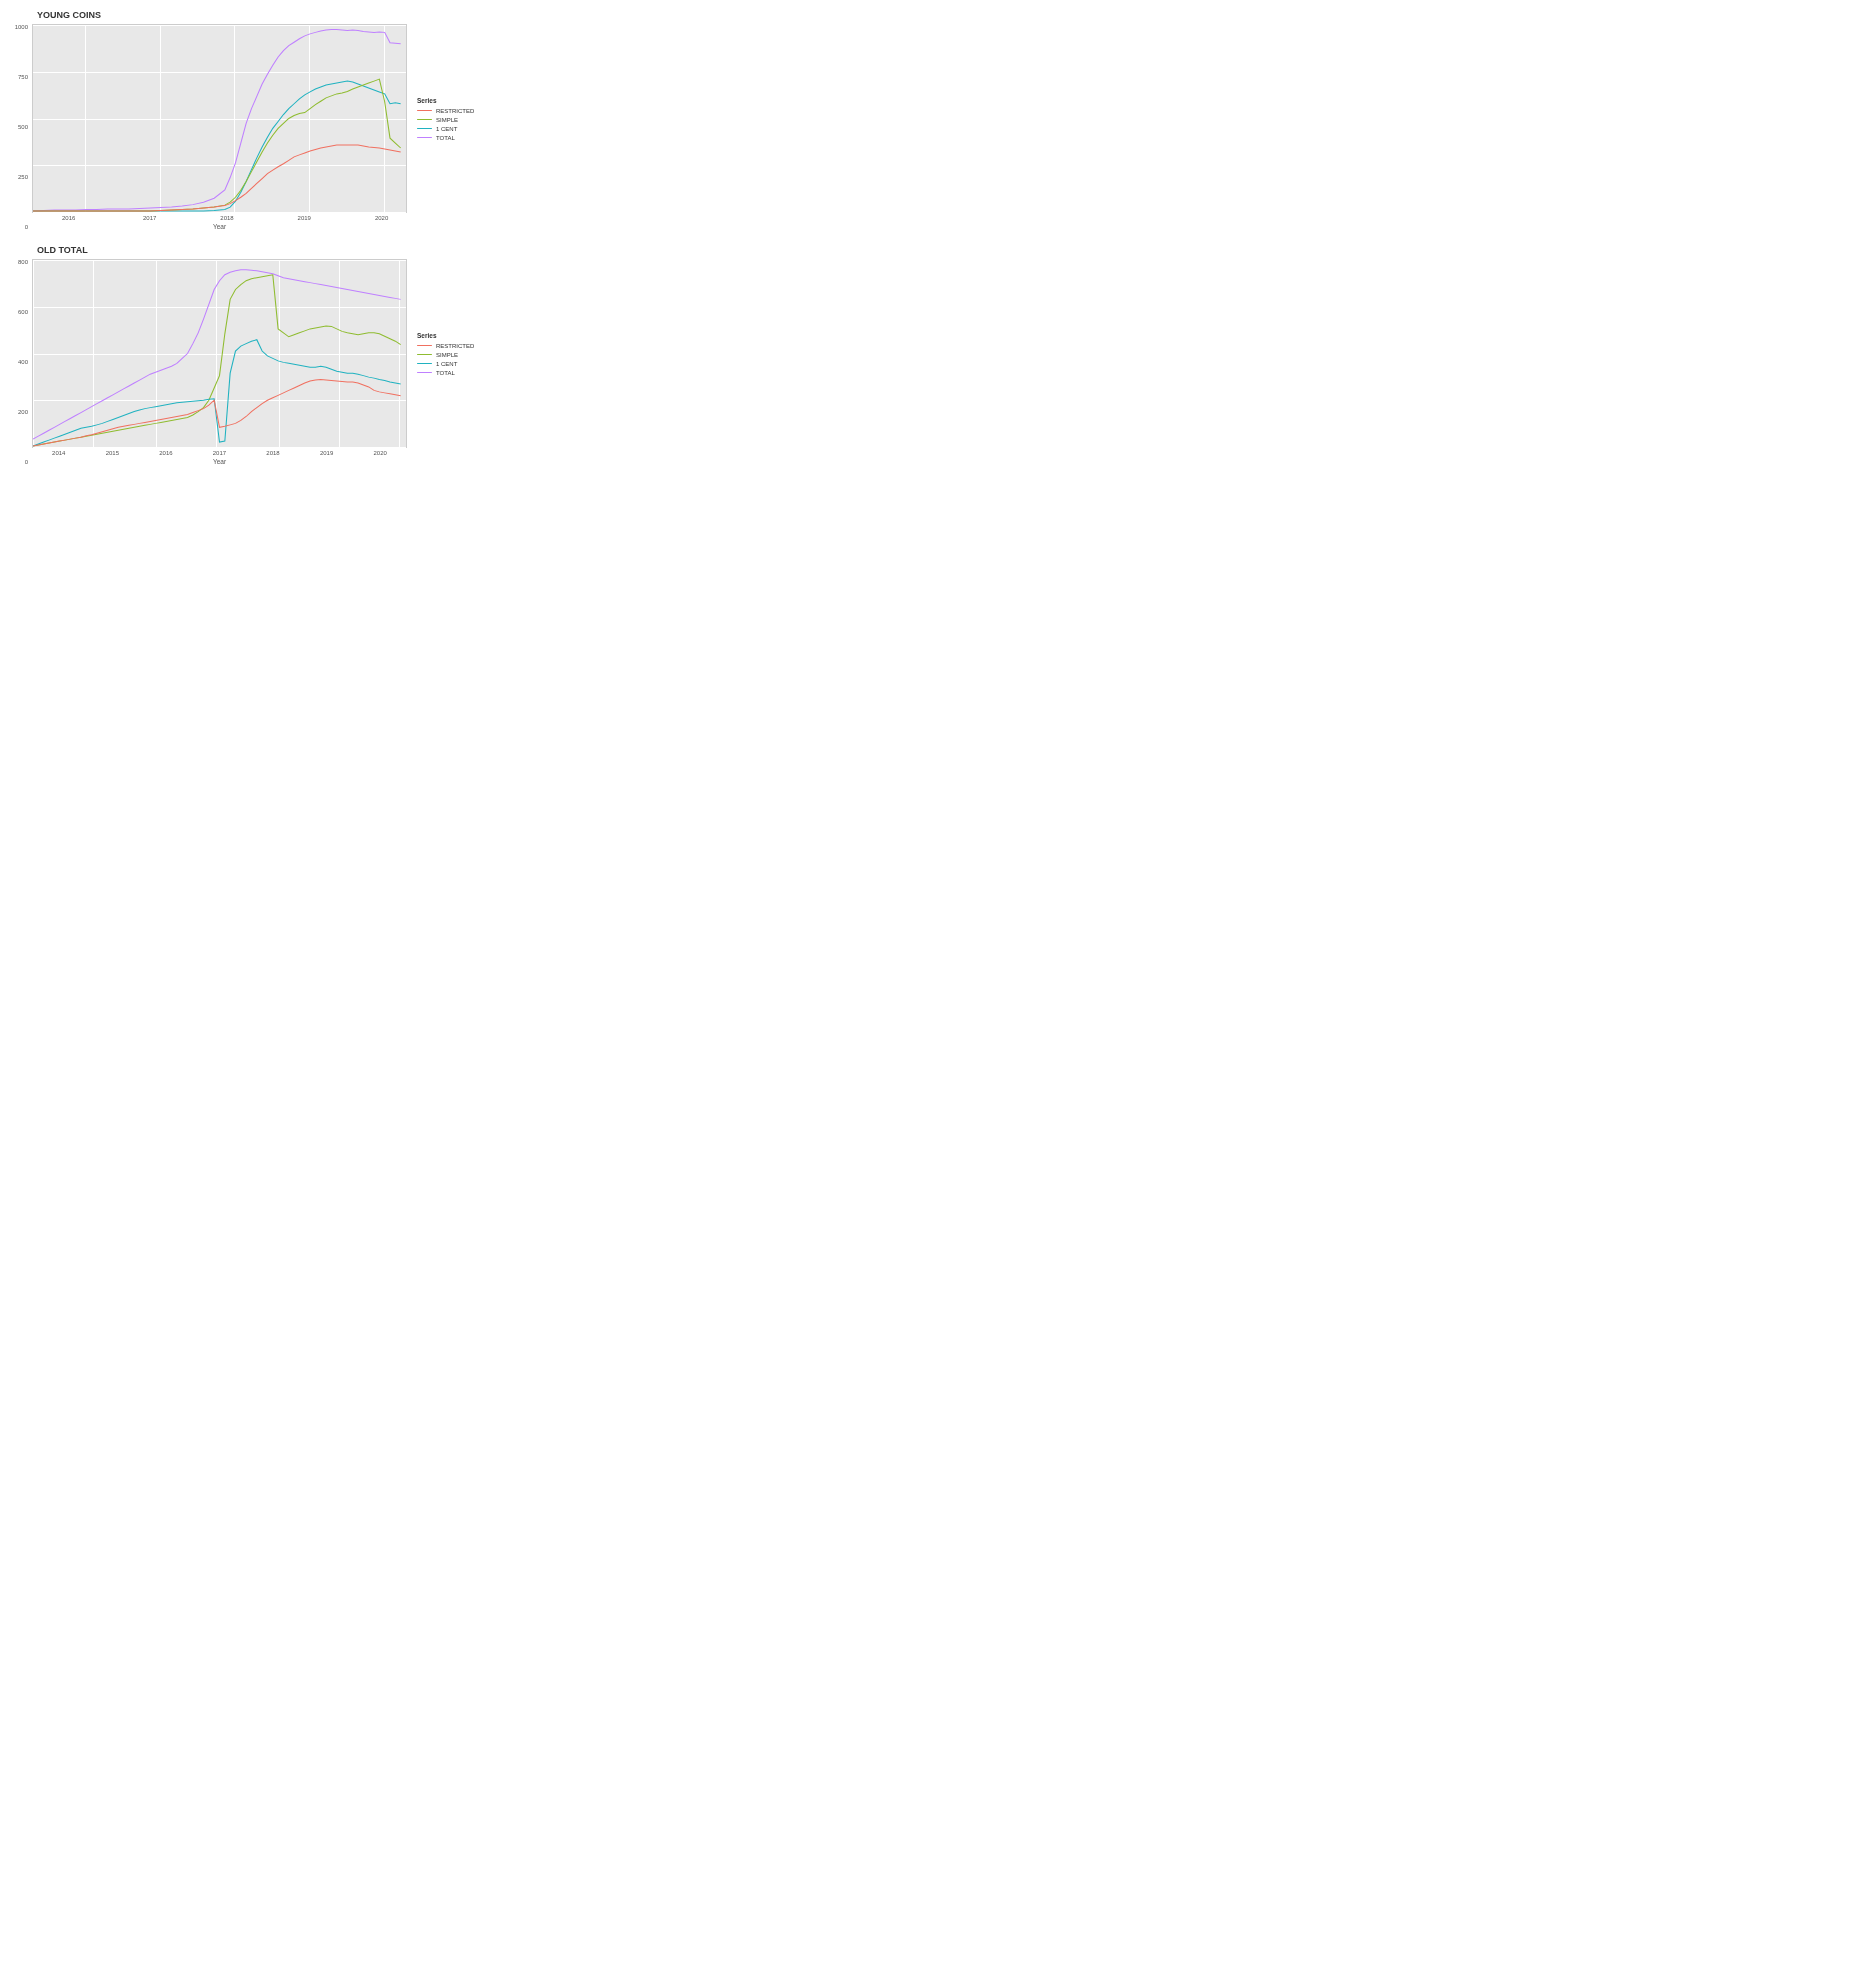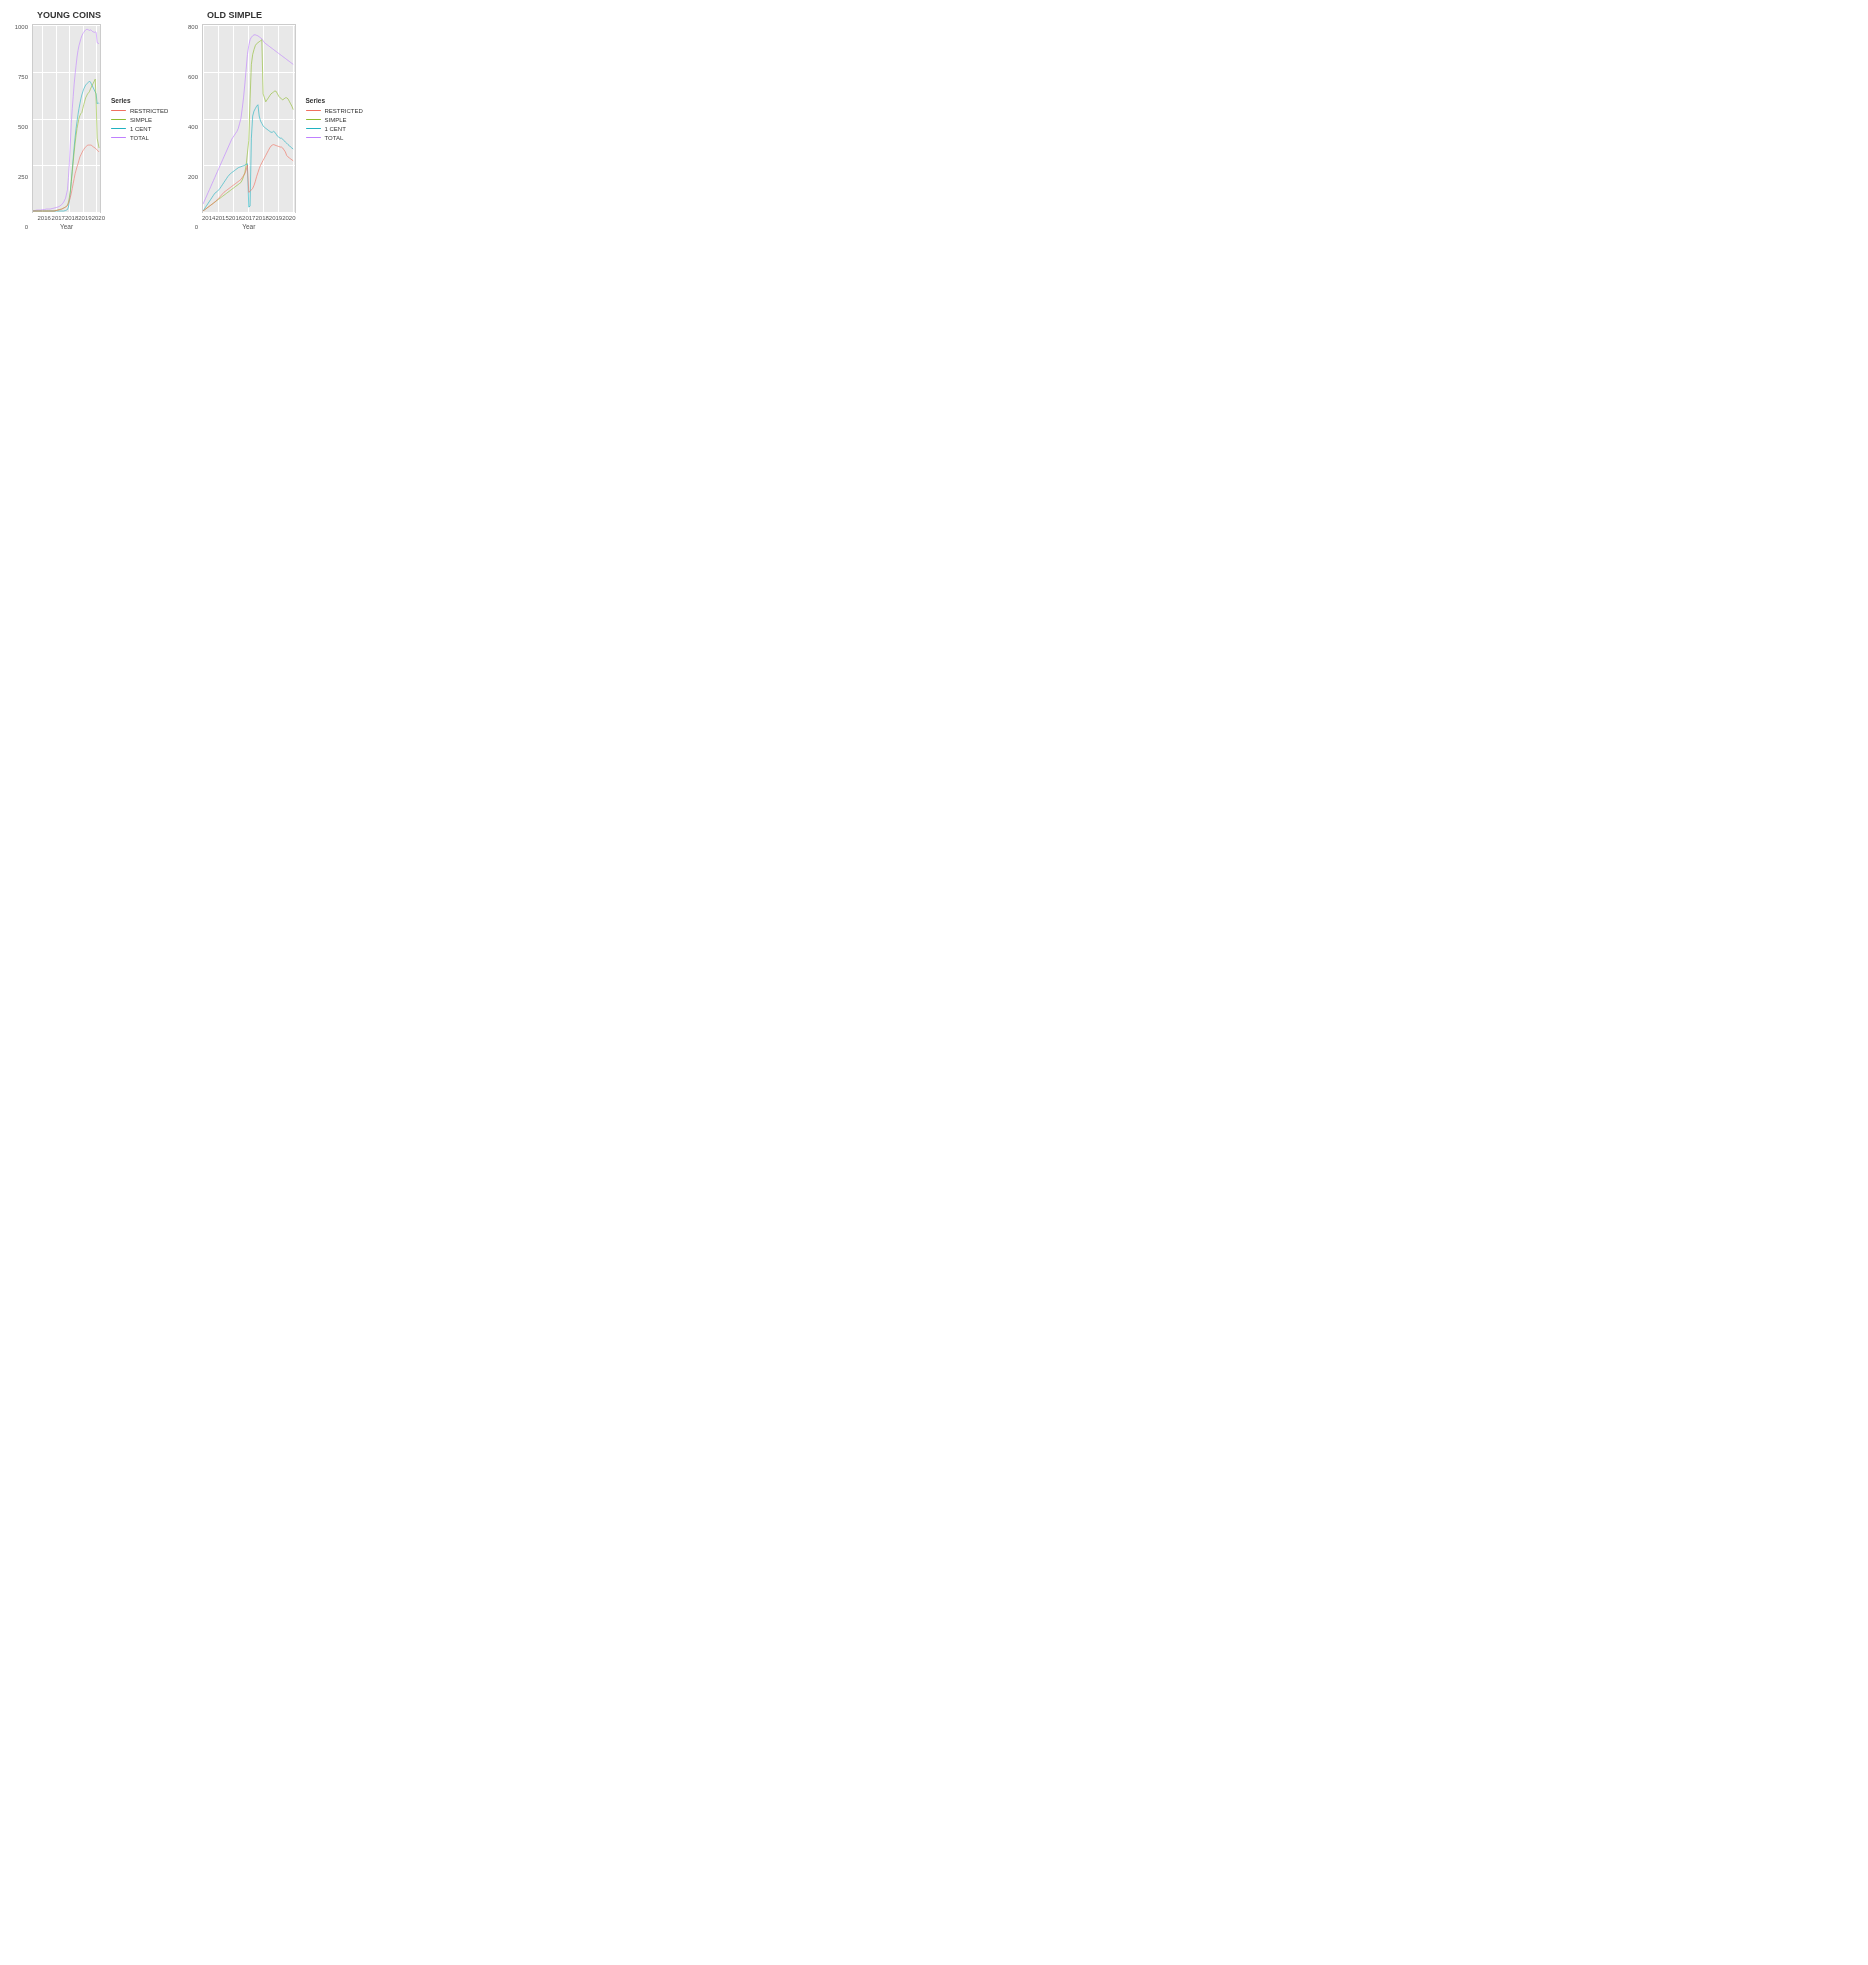--- a/index.html
+++ b/index.html
@@ -4,20 +4,22 @@
   <style>
     * { margin: 0; padding: 0; box-sizing: border-box; }
     body {
       background: white;
       font-family: 'Arial', sans-serif;
       width: 496px;
       padding: 10px;
     }
     .chart-container {
       display: flex;
+      flex-direction: column;
+      gap: 15px;
     }
     .chart-wrapper {
       display: flex;
       flex-direction: row;
       align-items: stretch;
     }
     .chart-area {
       flex: 1;
       display: flex;
       flex-direction: column;
@@ -223,21 +225,21 @@
       </div>
       <div class="legend-item">
         <div class="legend-line" style="background:#bf80ff;"></div>
         <span>TOTAL</span>
       </div>
     </div>
   </div>
 
   <div class="chart-wrapper">
     <div class="chart-area">
-      <div class="chart-title">OLD SIMPLE</div>
+      <div class="chart-title">OLD TOTAL</div>
       <div class="chart-inner">
         <div class="y-axis">
           <span>800</span>
           <span>600</span>
           <span>400</span>
           <span>200</span>
           <span>0</span>
         </div>
         <div class="plot-and-xaxis">
           <div class="plot-bg">

